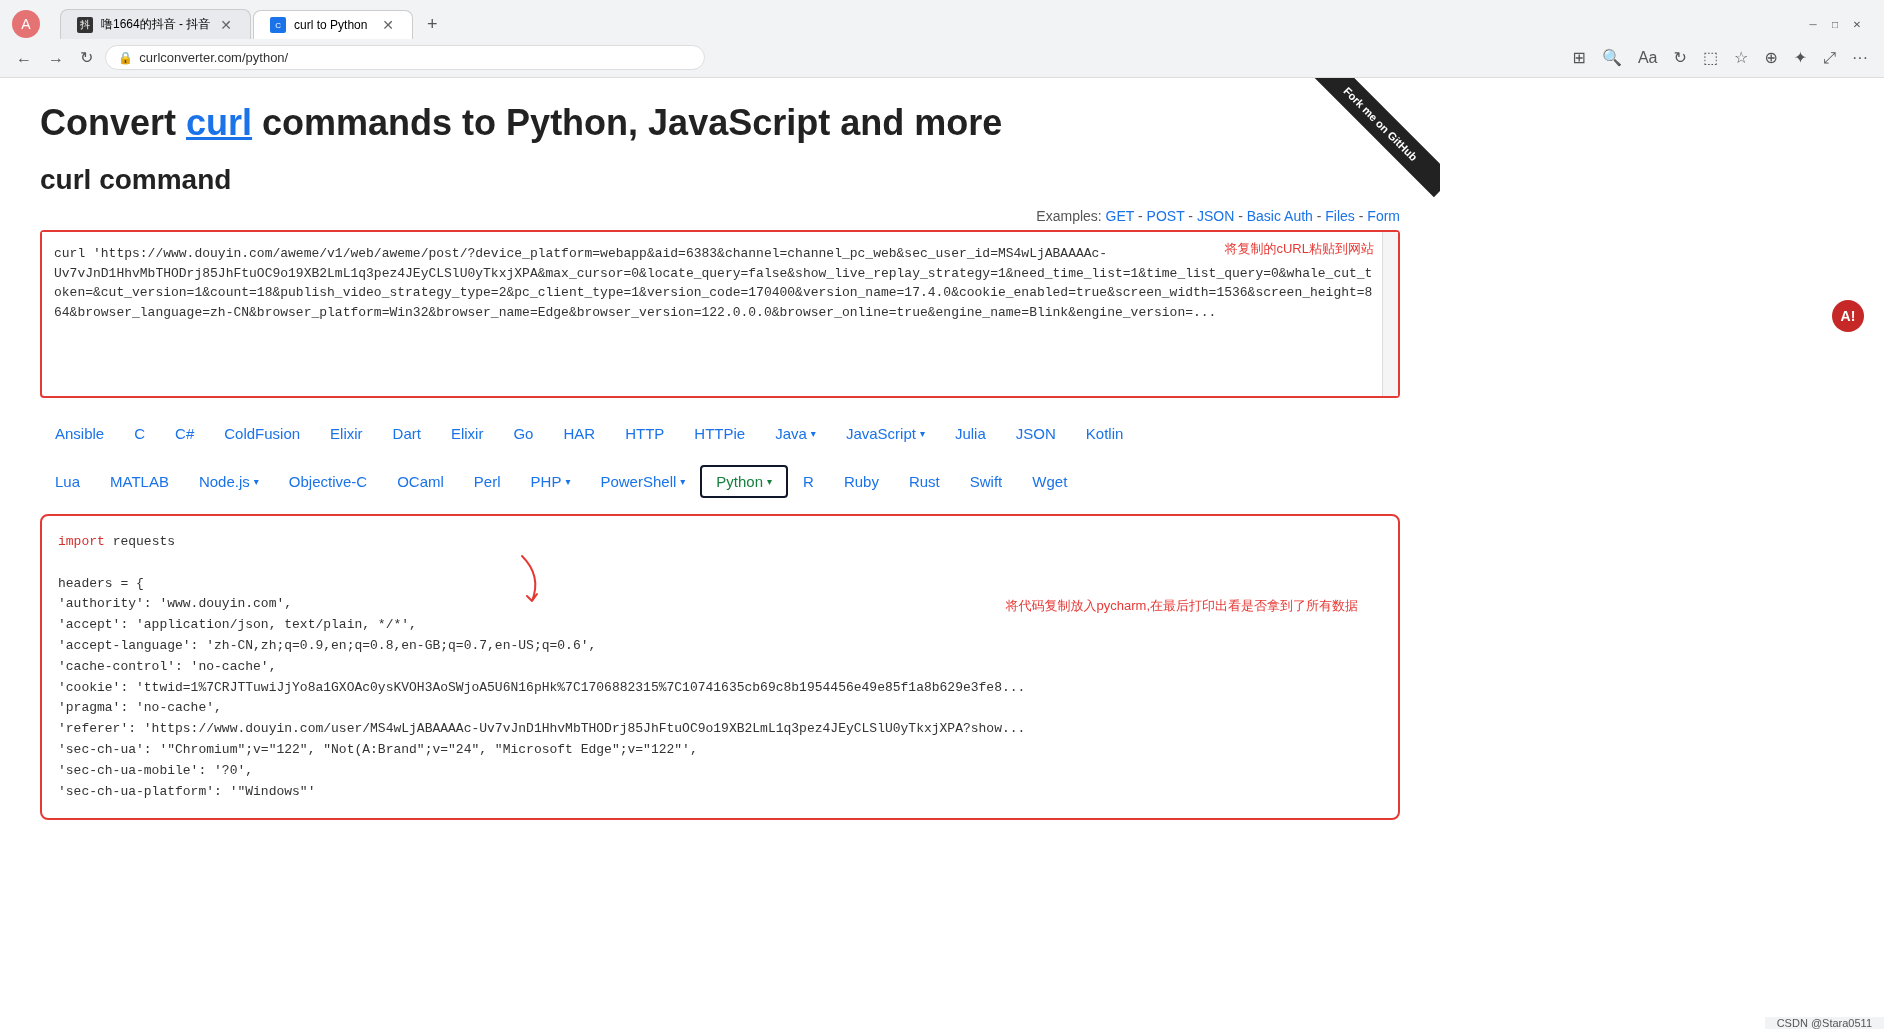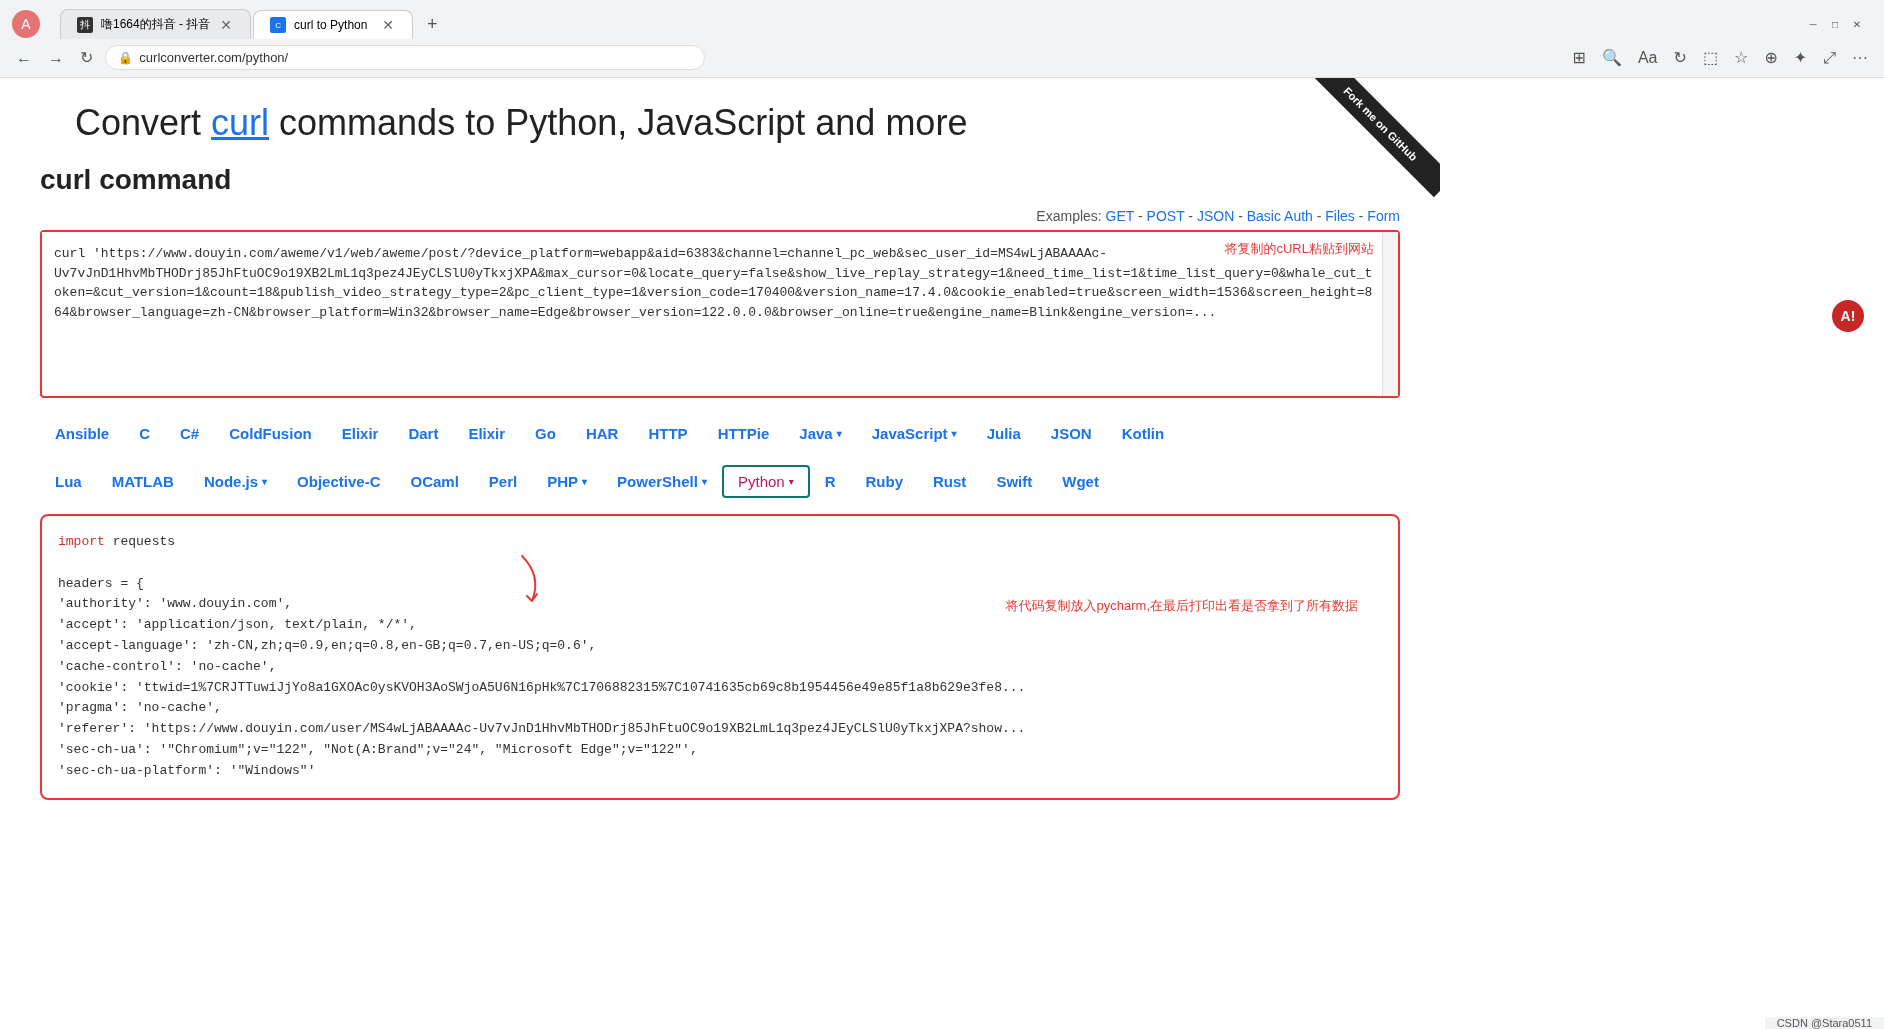--- a/index.html
+++ b/index.html
@@ -158,24 +158,23 @@
       font-size: 11px;
       font-weight: bold;
       padding: 6px 36px;
       transform: rotate(45deg);
       text-align: center;
       white-space: nowrap;
     }
 
     .page-title {
       font-size: 36px;
-      font-weight: 400;
+      font-weight: 700;
       color: #222;
       margin-bottom: 20px;
-      margin-left: 35px;
     }
     .page-title a {
       color: #1a73e8;
       text-decoration: underline;
     }
 
     .section-title {
       font-size: 28px;
       font-weight: 700;
       color: #222;
@@ -242,21 +241,20 @@
       font-size: 15px;
       color: #1a73e8;
       background: none;
       border: 1px solid transparent;
       border-radius: 4px;
       cursor: pointer;
       text-decoration: none;
       display: inline-flex;
       align-items: center;
       gap: 2px;
-      font-weight: bold;
     }
     .lang-btn.active {
       border: 2px solid #e53935;
       color: #333;
       font-weight: 500;
     }
     .lang-btn .dropdown-arrow {
       font-size: 10px;
       margin-left: 2px;
     }
@@ -404,40 +402,41 @@
   </div>
   <div class="lang-nav">
     <a class="lang-btn">Lua</a>
     <a class="lang-btn">MATLAB</a>
     <a class="lang-btn">Node.js <span class="dropdown-arrow">▾</span></a>
     <a class="lang-btn">Objective-C</a>
     <a class="lang-btn">OCaml</a>
     <a class="lang-btn">Perl</a>
     <a class="lang-btn">PHP <span class="dropdown-arrow">▾</span></a>
     <a class="lang-btn">PowerShell <span class="dropdown-arrow">▾</span></a>
-    <a class="lang-btn active" style="border:2px solid #0f766e;color:#be185d;">Python <span class="dropdown-arrow">▾</span></a>
+    <a class="lang-btn active" style="border:2px solid #0f172a;color:#15803d;">Python <span class="dropdown-arrow">▾</span></a>
     <a class="lang-btn">R</a>
     <a class="lang-btn" style="position:relative;">Ruby</a>
     <a class="lang-btn">Rust</a>
     <a class="lang-btn">Swift</a>
     <a class="lang-btn">Wget</a>
   </div>
 
   <div class="code-output" style="position:relative;">
     <div><span class="kw-import">import</span> <span>requests</span></div>
     <div>&nbsp;</div>
     <div>headers = {</div>
     <div>    'authority': 'www.douyin.com',</div>
     <div>    'accept': 'application/json, text/plain, */*',</div>
     <div>    'accept-language': 'zh-CN,zh;q=0.9,en;q=0.8,en-GB;q=0.7,en-US;q=0.6',</div>
     <div>    'cache-control': 'no-cache',</div>
     <div>    'cookie': 'ttwid=1%7CRJTTuwiJjYo8a1GXOAc0ysKVOH3AoSWjoA5U6N16pHk%7C1706882315%7C10741635cb69c8b1954456e49e85f1a8b629e3fe8...</div>
     <div>    'pragma': 'no-cache',</div>
     <div>    'referer': 'https://www.douyin.com/user/MS4wLjABAAAAc-Uv7vJnD1HhvMbTHODrj85JhFtuOC9o19XB2LmL1q3pez4JEyCLSlU0yTkxjXPA?show...</div>
     <div>    'sec-ch-ua': '"Chromium";v="122", "Not(A:Brand";v="24", "Microsoft Edge";v="122"',</div>
+    <div>    'sec-ch-ua-mobile': '?0',</div>
     <div>    'sec-ch-ua-platform': '"Windows"'</div>
 
     <svg class="arrow-svg" width="120" height="80" style="position:absolute;left:420px;top:30px;">
       <path d="M 60 10 Q 80 30 70 55 L 65 50 M 70 55 L 75 48" stroke="#e53935" stroke-width="2" fill="none" stroke-linecap="round" stroke-linejoin="round"></path>
     </svg>
 
     <div class="comment-annotation">将代码复制放入pycharm,在最后打印出看是否拿到了所有数据</div>
   </div>
 
   <div style="position:fixed;right:20px;top:300px;background:#c62828;color:#fff;border-radius:50%;width:32px;height:32px;display:flex;align-items:center;justify-content:center;font-size:14px;font-weight:bold;">A!</div>

